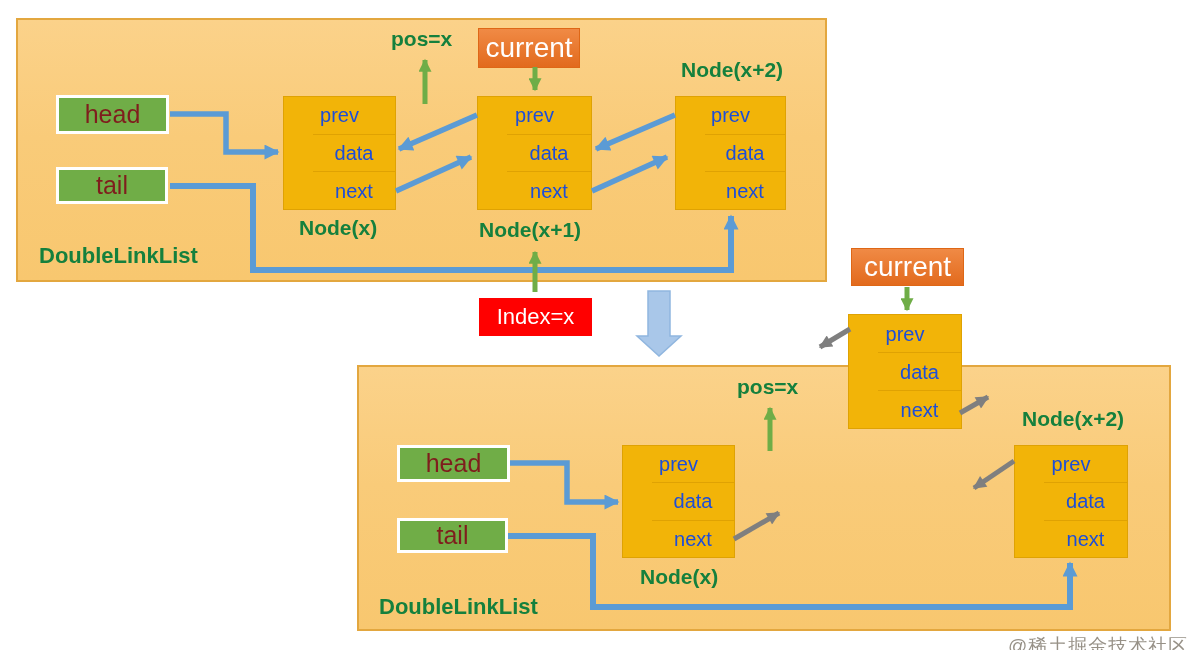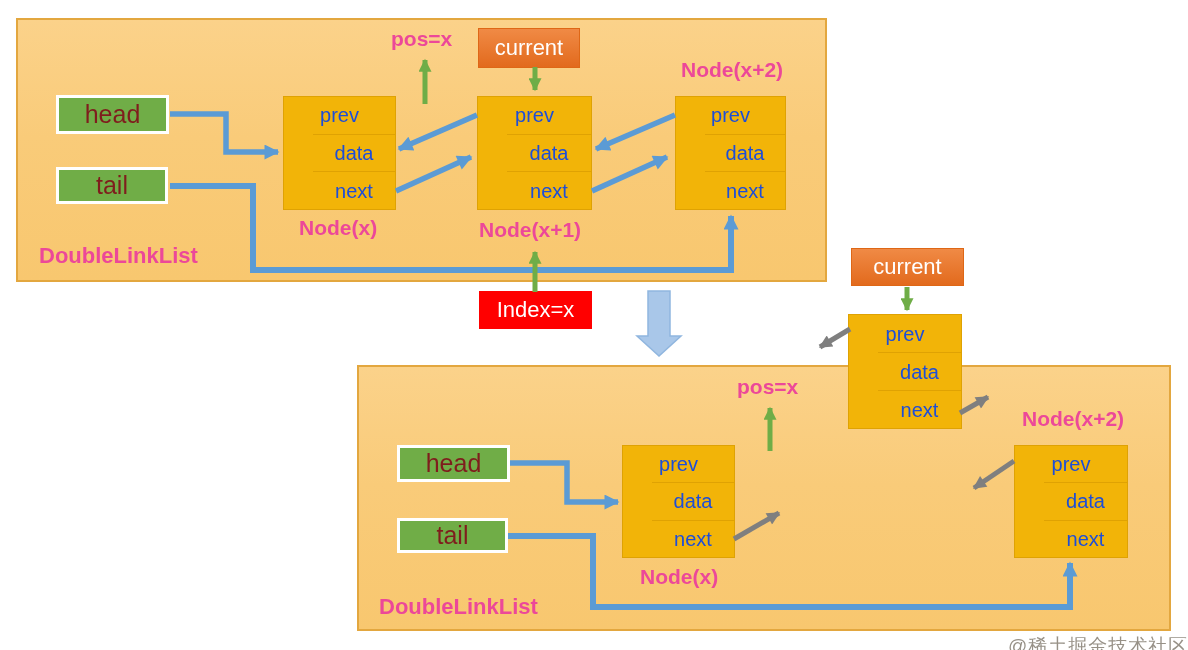--- a/index.html
+++ b/index.html
@@ -7,26 +7,26 @@
          font-family:"Liberation Sans","DejaVu Sans",sans-serif;}
   .panel{position:absolute;box-sizing:border-box;border:2px solid #E3A73F;
          background:linear-gradient(180deg,#FBD28A 0%,#F9CB79 45%,#F8C76F 100%);}
   .node{position:absolute;box-sizing:border-box;border:1px solid #DFA203;background:#F2B408;
         display:flex;flex-direction:column;}
   .cell{flex:1;display:flex;align-items:center;justify-content:center;color:#1d4ed8;
         font-size:20px;line-height:1;}
   .cell + .cell{border-top:1px solid #DFA203;margin-left:29px;}
   .gbox{position:absolute;box-sizing:border-box;background:#70AD47;border:3px solid #ffffff;
         color:#7f1d1d;font-size:25px;display:flex;align-items:center;justify-content:center;}
-  .obox{position:absolute;box-sizing:border-box;color:#fff;font-size:22px;
+  .obox{position:absolute;box-sizing:border-box;color:#fff;font-size:28px;
         background:linear-gradient(180deg,#F08A45,#E26A1D);border:1px solid #DE6716;
         display:flex;align-items:center;justify-content:center;}
   .rbox{position:absolute;box-sizing:border-box;background:#FF0000;color:#fff;font-size:22px;
         display:flex;align-items:center;justify-content:center;}
-  .lbl{position:absolute;color:#ec4899;font-weight:bold;font-size:21px;white-space:nowrap;}
+  .lbl{position:absolute;color:#15803d;font-weight:bold;font-size:21px;white-space:nowrap;}
   .wm{position:absolute;color:rgba(125,118,105,0.8);font-size:19px;white-space:nowrap;
       letter-spacing:1px;margin-top:25px;}
   svg.arrows{position:absolute;left:0;top:0;pointer-events:none;}
 </style>
 </head>
 <body>
 
 <div class="stage">
 
   <div class="panel" style="left:16px;top:18px;width:811px;height:264px;"></div>
@@ -55,21 +55,21 @@
   </div>
 
   <div class="lbl" style="left:299px;top:216px;">Node(x)</div>
   <div class="lbl" style="left:479px;top:218px;">Node(x+1)</div>
   <div class="lbl" style="left:681px;top:58px;">Node(x+2)</div>
   <div class="lbl" style="left:391px;top:27px;">pos=x</div>
   <div class="lbl" style="left:39px;top:243px;font-size:22px;">DoubleLinkList</div>
 
   <div class="obox" style="left:478px;top:28px;width:102px;height:40px;">current</div>
 
-  <div class="rbox" style="left:479px;top:291px;width:113px;height:38px;">Index=x</div>
+  <div class="rbox" style="left:479px;top:298px;width:113px;height:38px;">Index=x</div>
 
   <div class="gbox" style="left:397px;top:445px;width:113px;height:37px;">head</div>
   <div class="gbox" style="left:397px;top:518px;width:111px;height:35px;">tail</div>
 
   <div class="node" style="left:622px;top:445px;width:113px;height:113px;">
     <div class="cell">prev</div>
     <div class="cell">data</div>
     <div class="cell">next</div>
   </div>
   <div class="node" style="left:1014px;top:445px;width:114px;height:113px;">

